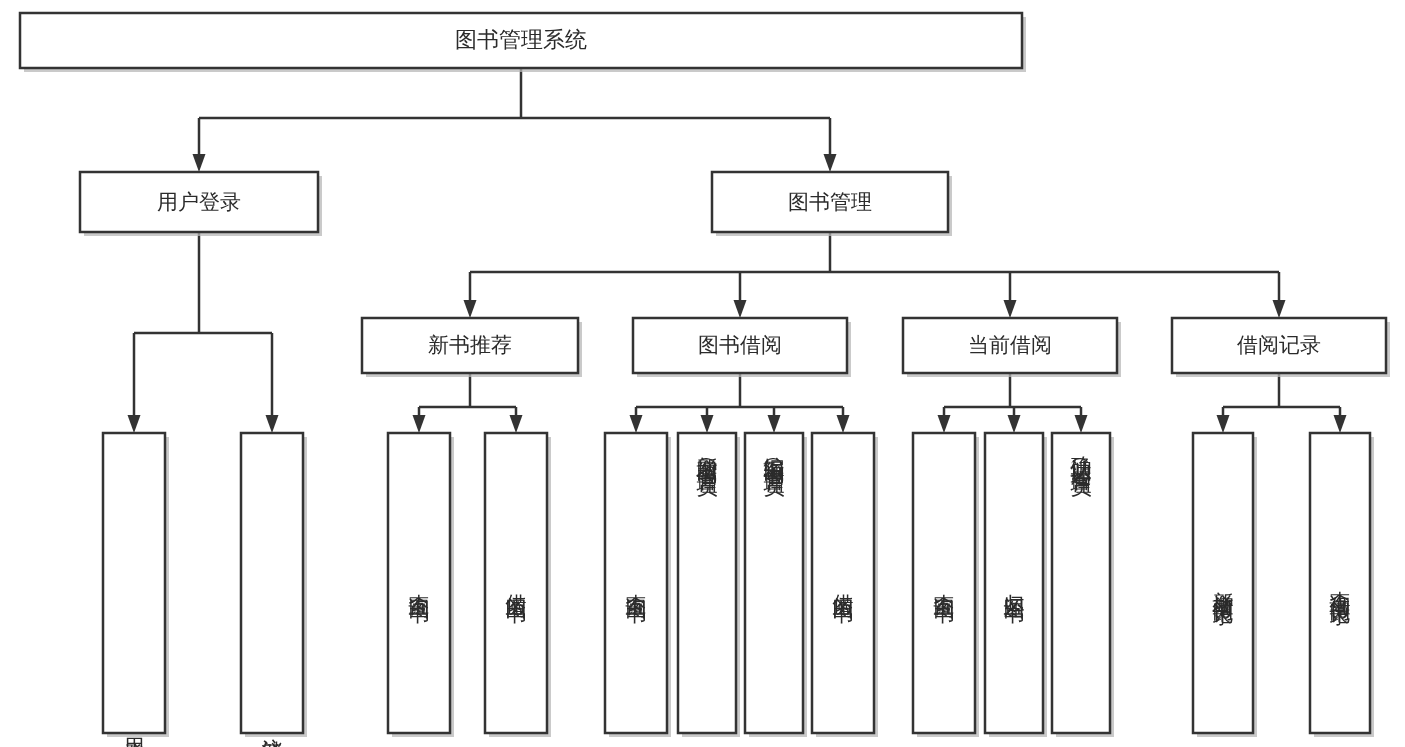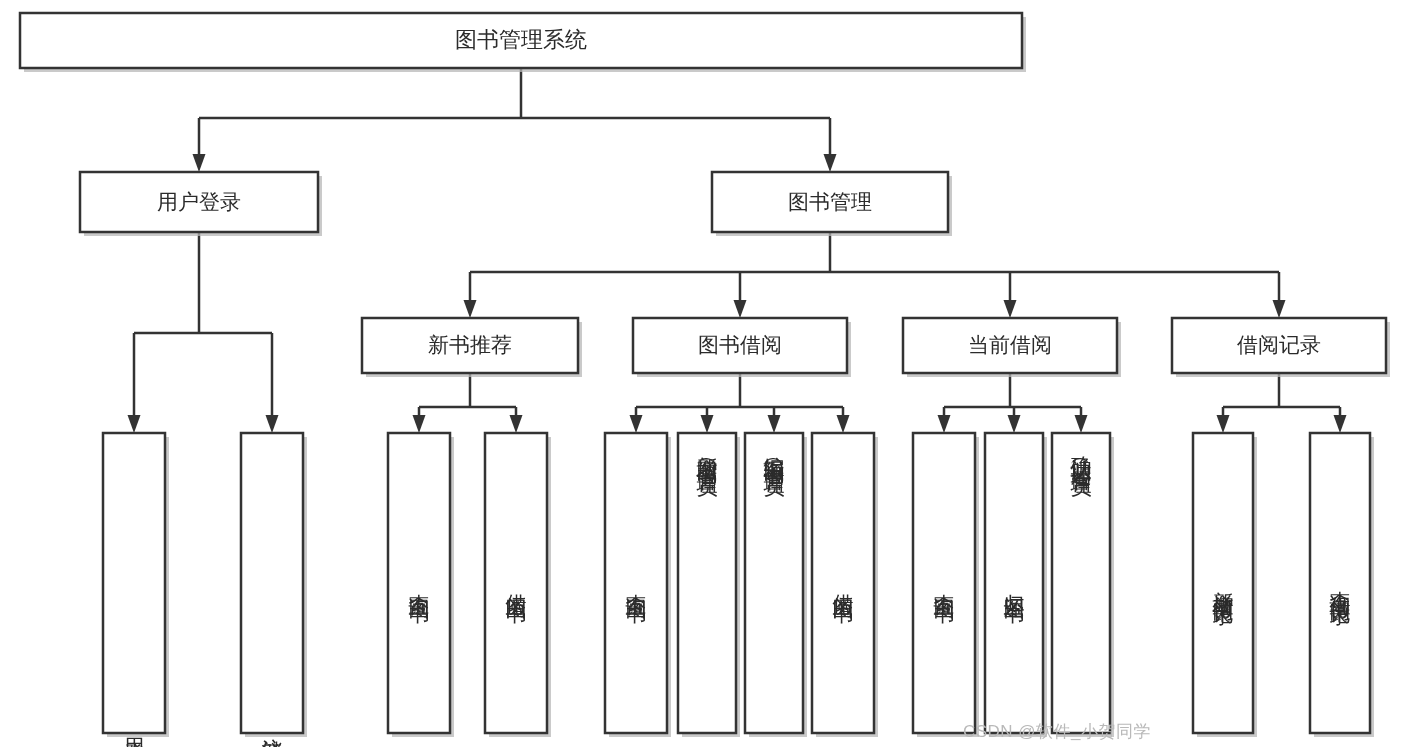--- a/index.html
+++ b/index.html
@@ -3,21 +3,21 @@
 <meta charset="utf-8">
 <title>图书管理系统 功能结构图</title>
 <style>
   html,body{margin:0;padding:0;}
   body{
     width:1405px;height:747px;
     background:#ffffff;
     font-family:"Liberation Sans","DejaVu Sans",sans-serif;
     overflow:hidden;
   }
-  #diagram-root{position:relative;width:1152px;height:747px;padding-left:7px;}
+  #diagram-root{position:relative;width:1152px;height:747px;}
   svg#tree{position:absolute;left:0;top:0;width:1405px;height:747px;display:block;}
 
   .node-box{
     fill:#ffffff;
     stroke:#333333;
     stroke-width:2.5;
   }
   .node-shadow{fill:#b8b8b8;opacity:.75;}
   .connector{
     stroke:#333333;
@@ -196,14 +196,13 @@
       <div class="vlabel" style="left: 605px; top: 433px; width: 62px; height: 300px; justify-content: center;">查询图书</div>
       <div class="vlabel" style="left: 678px; top: 433px; width: 58px; height: 300px; justify-content: flex-start; padding-top: 6px;">新增图书（管理员）</div>
       <div class="vlabel" style="left: 745px; top: 433px; width: 58px; height: 300px; justify-content: flex-start; padding-top: 6px;">编辑图书（管理员）</div>
       <div class="vlabel" style="left: 812px; top: 433px; width: 62px; height: 300px; justify-content: center;">借阅图书</div>
       <div class="vlabel" style="left: 913px; top: 433px; width: 62px; height: 300px; justify-content: center;">查询图书</div>
       <div class="vlabel" style="left: 985px; top: 433px; width: 58px; height: 300px; justify-content: center;">归还图书</div>
       <div class="vlabel" style="left: 1052px; top: 433px; width: 58px; height: 300px; justify-content: flex-start; padding-top: 6px;">确认归还（管理员）</div>
       <div class="vlabel" style="left: 1193px; top: 433px; width: 60px; height: 300px; justify-content: center;">新增借阅记录</div>
       <div class="vlabel" style="left: 1310px; top: 433px; width: 60px; height: 300px; justify-content: center;">查询借阅记录</div>
     </div>
-  <div id="watermark">CSDN @软件_小贺同学</div>
 </div>
 
 </body></html>

